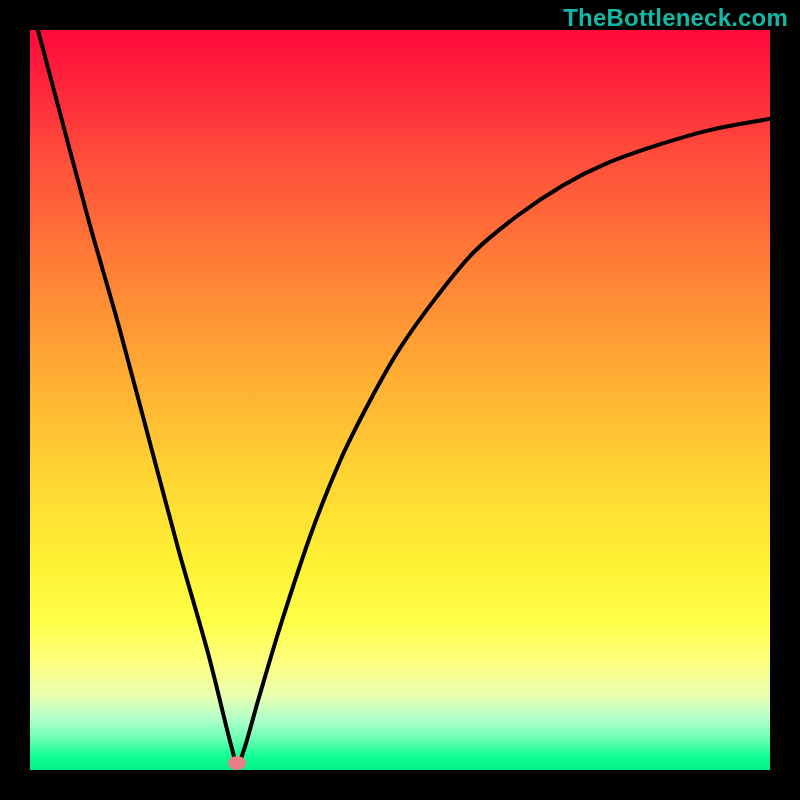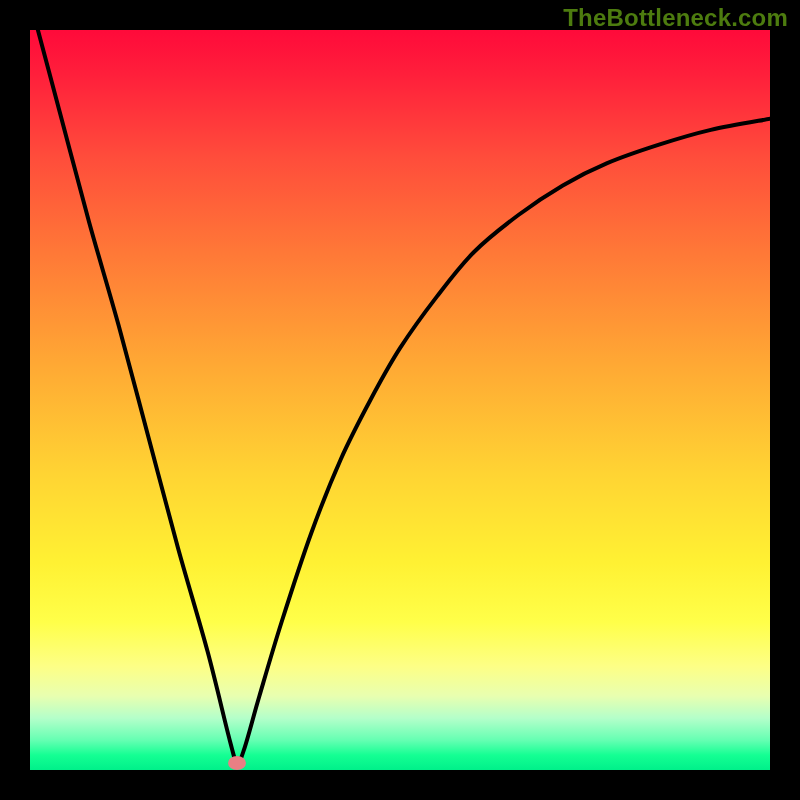--- a/index.html
+++ b/index.html
@@ -35,21 +35,21 @@
     background: #e97f84;
     border-radius: 50%;
     transform: translate(-50%, -50%);
   }
   .watermark {
     position: absolute;
     top: 4px;
     right: 12px;
     font-size: 24px;
     font-weight: 600;
-    color: #4d7c0f;
+    color: #14b8a6;
     letter-spacing: 0.2px;
     font-family: "Segoe UI", Arial, sans-serif;
   }
 </style>
 </head>
 <body>
 
 <div class="frame">
   <svg class="curve-layer" viewBox="0 0 740 740" preserveAspectRatio="none">
     <path id="curve-path" fill="none" stroke="#000000" stroke-width="4" stroke-linecap="round" stroke-linejoin="round" d="M 0 -29.600000000000023 C 4.933333333333334 -11.100000000000023 19.733333333333334 44.39999999999998 29.6 81.39999999999998 C 39.46666666666667 118.39999999999998 49.333333333333336 156.6333333333333 59.2 192.39999999999998 C 69.06666666666666 228.16666666666666 78.93333333333334 260.23333333333335 88.8 296 C 98.66666666666666 331.76666666666665 108.53333333333333 370 118.4 407 C 128.26666666666668 444 138.13333333333333 482.23333333333335 148 518 C 157.86666666666667 553.7666666666667 168.96666666666667 589.5333333333333 177.6 621.6 C 186.23333333333332 653.6666666666667 194.86666666666667 691.9 199.8 710.4 C 204.73333333333335 728.9 204.73333333333335 731.3666666666667 207.20000000000002 732.6 C 209.66666666666669 733.8333333333334 210.9 728.9 214.6 717.8 C 218.29999999999998 706.6999999999999 223.23333333333335 686.9666666666667 229.4 666 C 235.56666666666666 645.0333333333333 242.9666666666667 619.1333333333333 251.60000000000002 592 C 260.23333333333335 564.8666666666667 271.3333333333333 530.3333333333334 281.2 503.2 C 291.06666666666666 476.06666666666666 300.93333333333334 451.4 310.8 429.2 C 320.6666666666667 407 330.53333333333336 388.5 340.40000000000003 370 C 350.2666666666667 351.5 358.9 335.4666666666667 370 318.20000000000005 C 381.1 300.9333333333334 394.66666666666674 282.43333333333334 407.00000000000006 266.4 C 419.33333333333337 250.36666666666665 430.43333333333334 235.56666666666666 444 222 C 457.56666666666666 208.43333333333334 473.6 196.1 488.40000000000003 185 C 503.20000000000005 173.9 518 164.0333333333333 532.8 155.39999999999998 C 547.5999999999999 146.76666666666665 561.1666666666667 139.98333333333338 577.2 133.20000000000005 C 593.2333333333333 126.41666666666673 611.7333333333333 120.25000000000006 629 114.70000000000005 C 646.2666666666667 109.15000000000003 662.3000000000001 104.21666666666665 680.8000000000001 99.89999999999998 C 699.3000000000001 95.5833333333333 730.1333333333333 90.64999999999996 740 88.79999999999995"></path>

